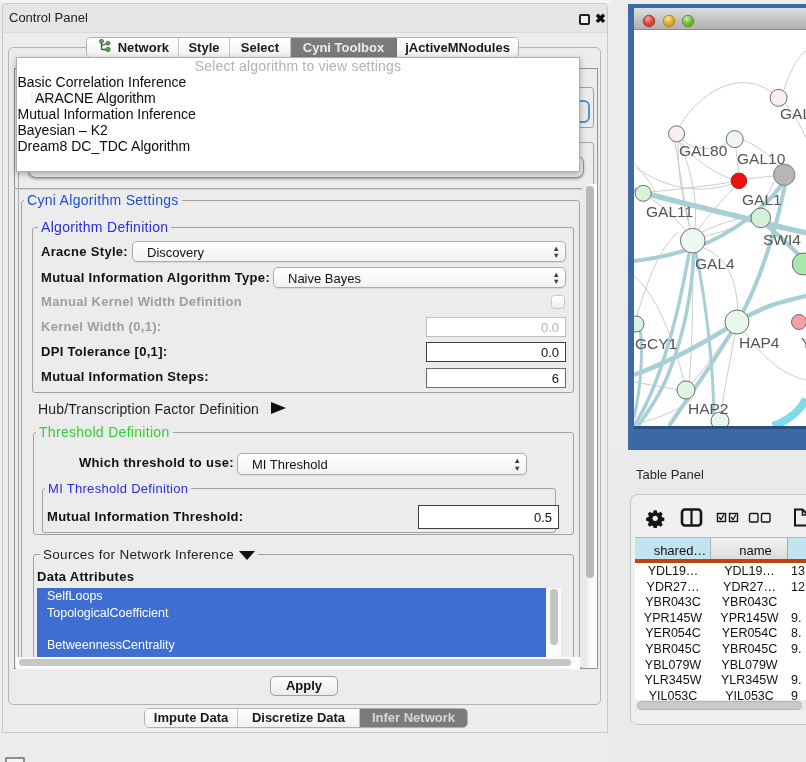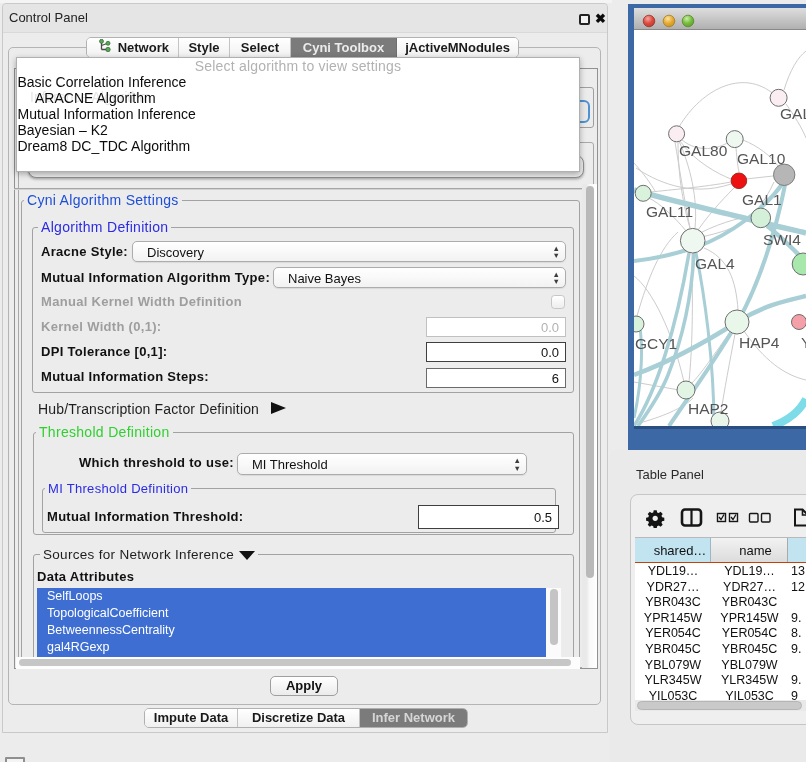--- a/index.html
+++ b/index.html
@@ -94,21 +94,21 @@
 <div class="tf" style="left:418px;top:505px;width:141px;height:24px;border:1.5px solid #3f3f3f;padding:4px 6px 0 0;">0.5</div>
 
 <fieldset style="left:33px;top:547px;width:541px;height:119px;">
     <legend style="margin-left:6px;color:#1d1d1d;font-size:13.5px;">Sources for Network Inference <span style="display:inline-block;width:0;height:0;border-top:9px solid #111;border-left:8.5px solid transparent;border-right:8.5px solid transparent;position:relative;top:1px;margin-left:1px;"></span></legend>
   </fieldset>
 <div class="lbl" style="left:37px;top:567px;">Data Attributes</div>
 
 <div class="abs" style="left:37px;top:588px;width:509px;height:69px;background:#3e6ed2;color:#fff;font-size:12.5px;overflow:hidden;">
   <div style="padding-left:10px;height:17.1px;line-height:17.1px;">SelfLoops</div>
   <div style="padding-left:10px;height:17.1px;line-height:17.1px;">TopologicalCoefficient</div>
-  <div style="padding-left:10px;height:17.1px;line-height:17.1px;">BetweennessCentrality</div>
+  <div style="padding-left:10px;height:17.1px;line-height:17.1px;margin-top:15px;">BetweennessCentrality</div>
   <div style="padding-left:10px;height:17.1px;line-height:17.1px;">gal4RGexp</div>
 </div>
 <div class="abs" style="left:546px;top:588px;width:15px;height:69px;background:#fbfbfb;"></div>
 <div class="abs" style="left:549.5px;top:588.5px;width:8.5px;height:56px;background:#c4c4c4;border-radius:4.5px;"></div>
 
 <div class="abs" style="left:16px;top:657px;width:564px;height:12px;background:#fdfdfd;"></div>
 <div class="abs" style="left:19px;top:658.5px;width:552px;height:7.5px;background:#c6c6c6;border-radius:4px;"></div>
 
 <div class="abs" style="left:270px;top:676px;width:68px;height:20px;border:1px solid #9f9f9f;border-radius:5px;background:linear-gradient(#ffffff,#ebebeb);text-align:center;font-size:13px;font-weight:bold;color:#111;line-height:18px;">Apply</div>
 
@@ -265,21 +265,21 @@
       <path d="M85,9 l2,2.5 3-5" stroke-width="1.3"></path>
       <rect x="103.5" y="5.5" width="8.5" height="8.5" rx="1"></rect>
       <rect x="115.5" y="5.5" width="8.5" height="8.5" rx="1"></rect>
     </g>
     <path d="M149,1.5 h7.5 l5.5,5.5 v10.5 h-13 z" fill="none" stroke="#161616" stroke-width="2"></path>
     <path d="M156.5,1.5 v5.5 h5.5" fill="none" stroke="#161616" stroke-width="1.6"></path>
   </svg>
 </div>
 
 <div class="abs" style="left:635px;top:537px;width:171px;height:164px;background:#fff;overflow:hidden;font-size:12.5px;color:#111;">
-  <div style="display:flex;height:26px;border-top:1px solid #b9b9b9;border-bottom:1px solid #c2410c;font-size:13px;">
+  <div style="display:flex;height:26px;border-top:1px solid #b9b9b9;border-bottom:4px solid #c2410c;font-size:13px;">
     <div style="width:76px;background:#c2e4f0;border-right:1px solid #9fb7c0;text-align:center;padding-top:5px;text-indent:15px;">shared…</div>
     <div style="width:77px;background:linear-gradient(#f2f2f2,#dcdcdc);border-right:1px solid #aaa;text-align:center;padding-top:5px;text-indent:13px;">name</div>
     <div style="flex:1;background:#c2e4f0;"></div>
   </div>
   <div style="line-height:15.6px;padding-top:1px;">
     <div style="display:flex;">
         <div style="width:76px;text-align:center;">YDL19…</div>
         <div style="width:77px;text-align:center;">YDL19…</div>
         <div style="padding-left:3px;">13</div>
       </div>

